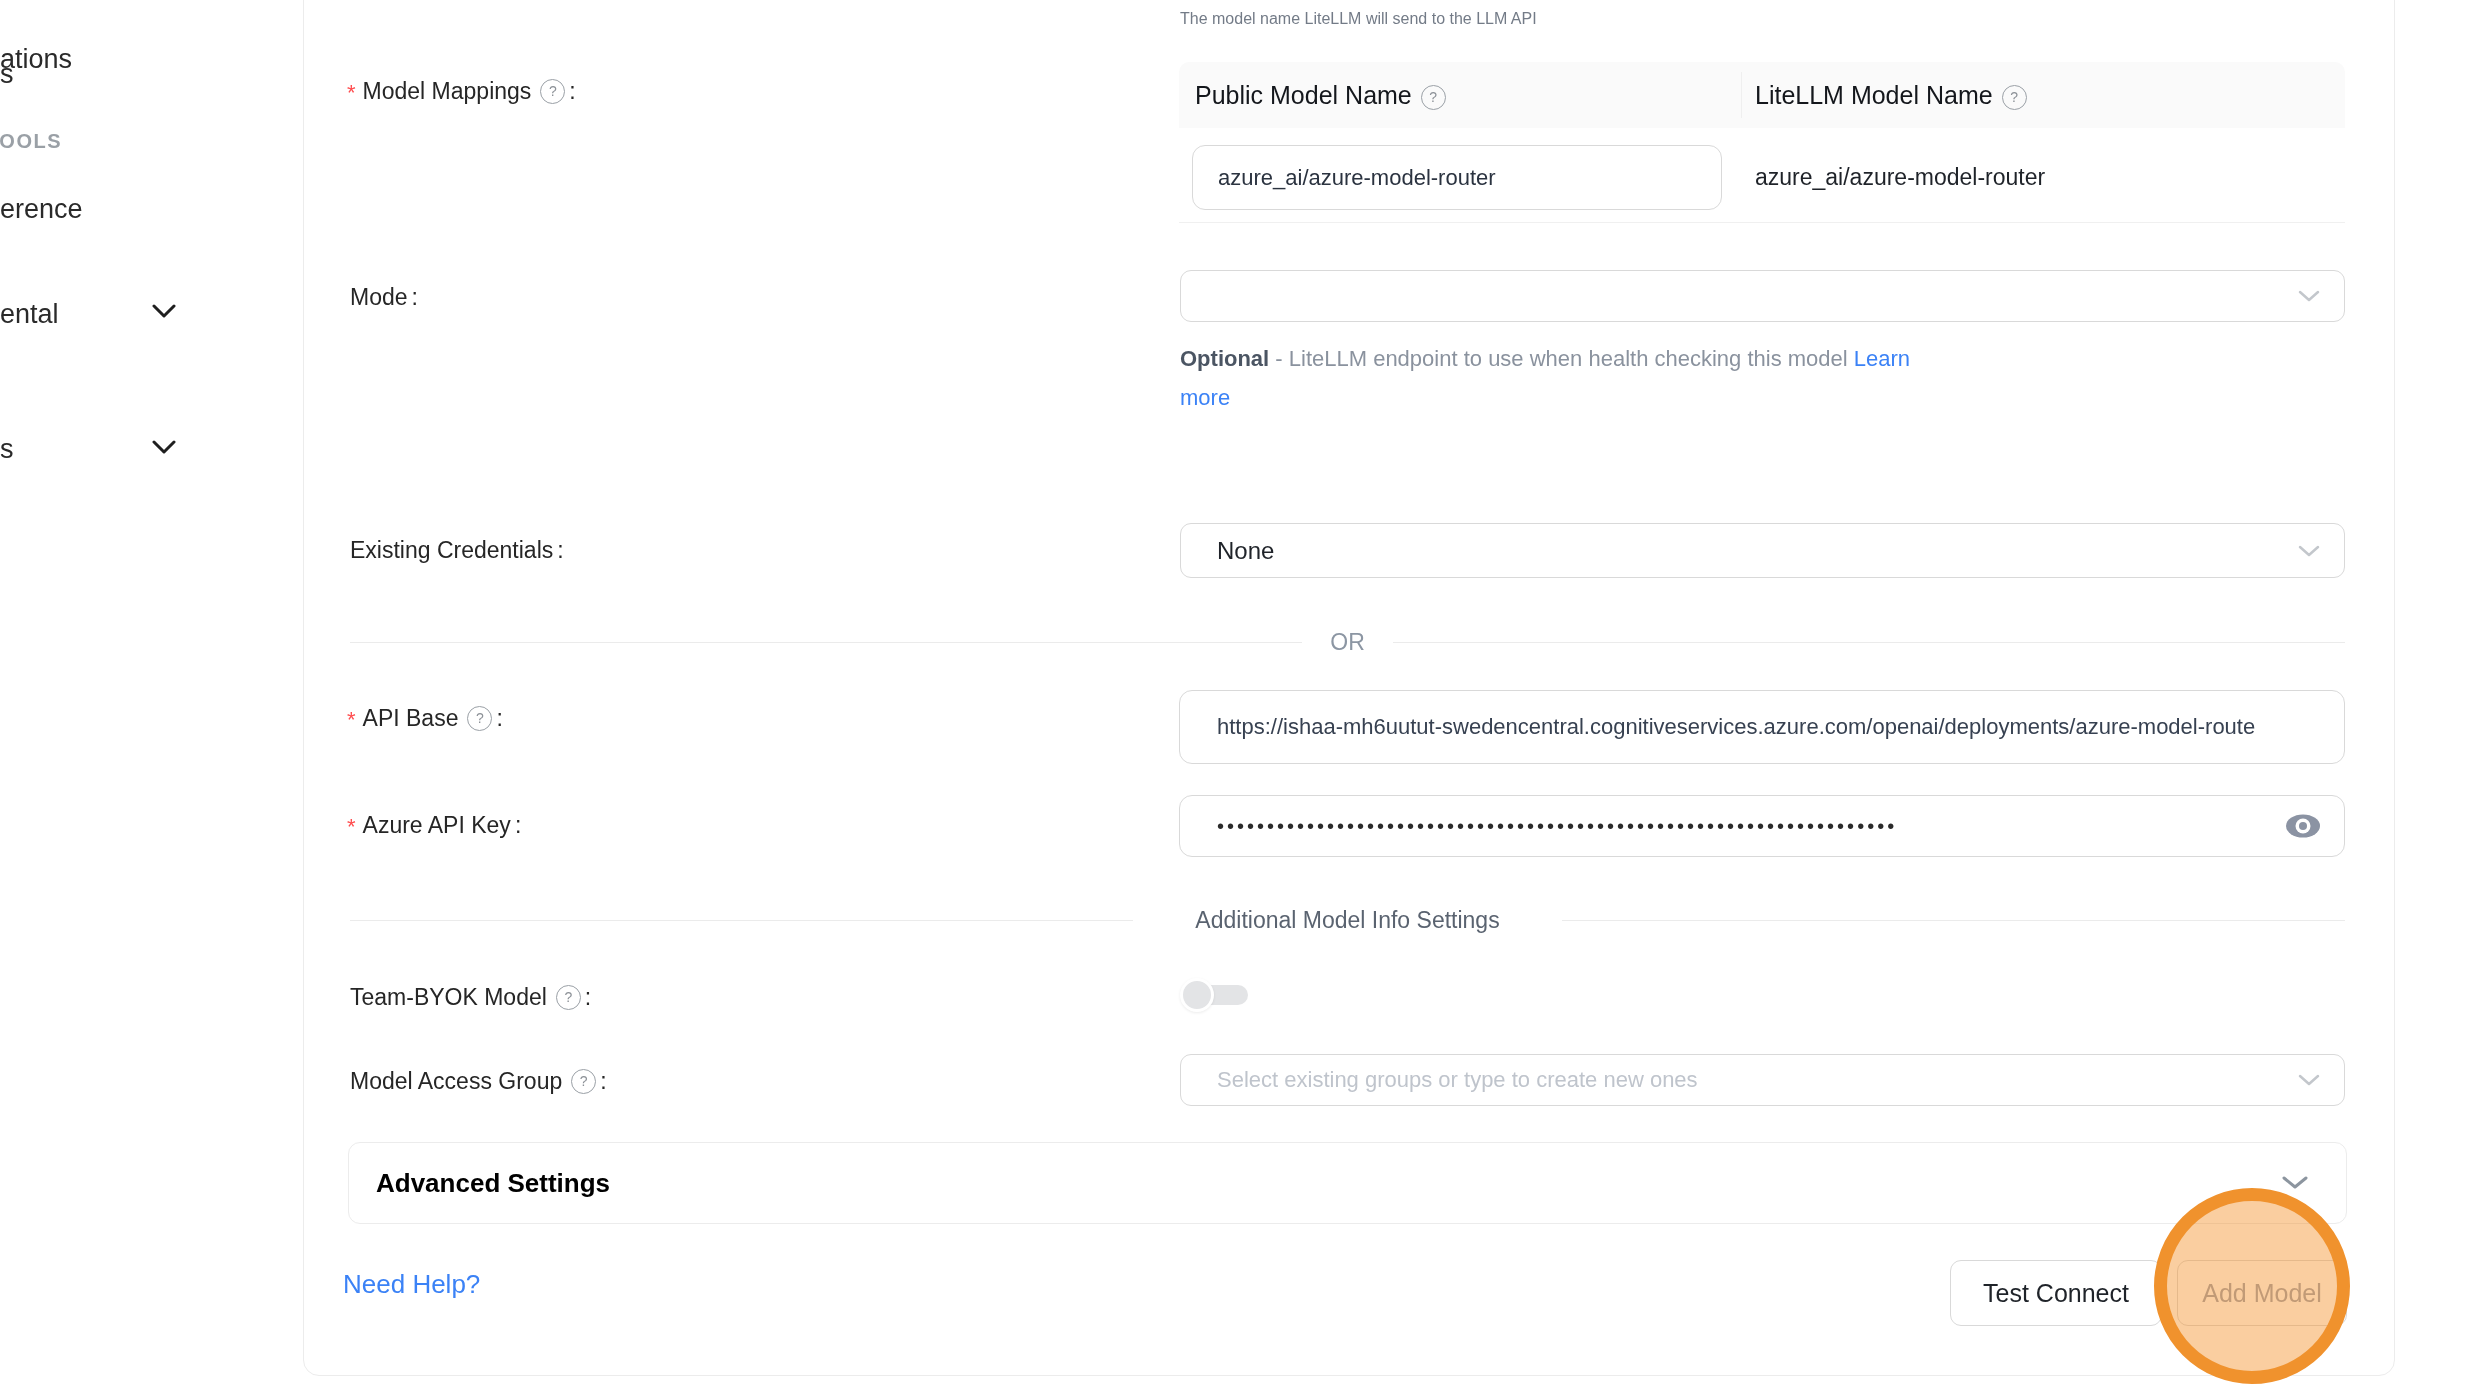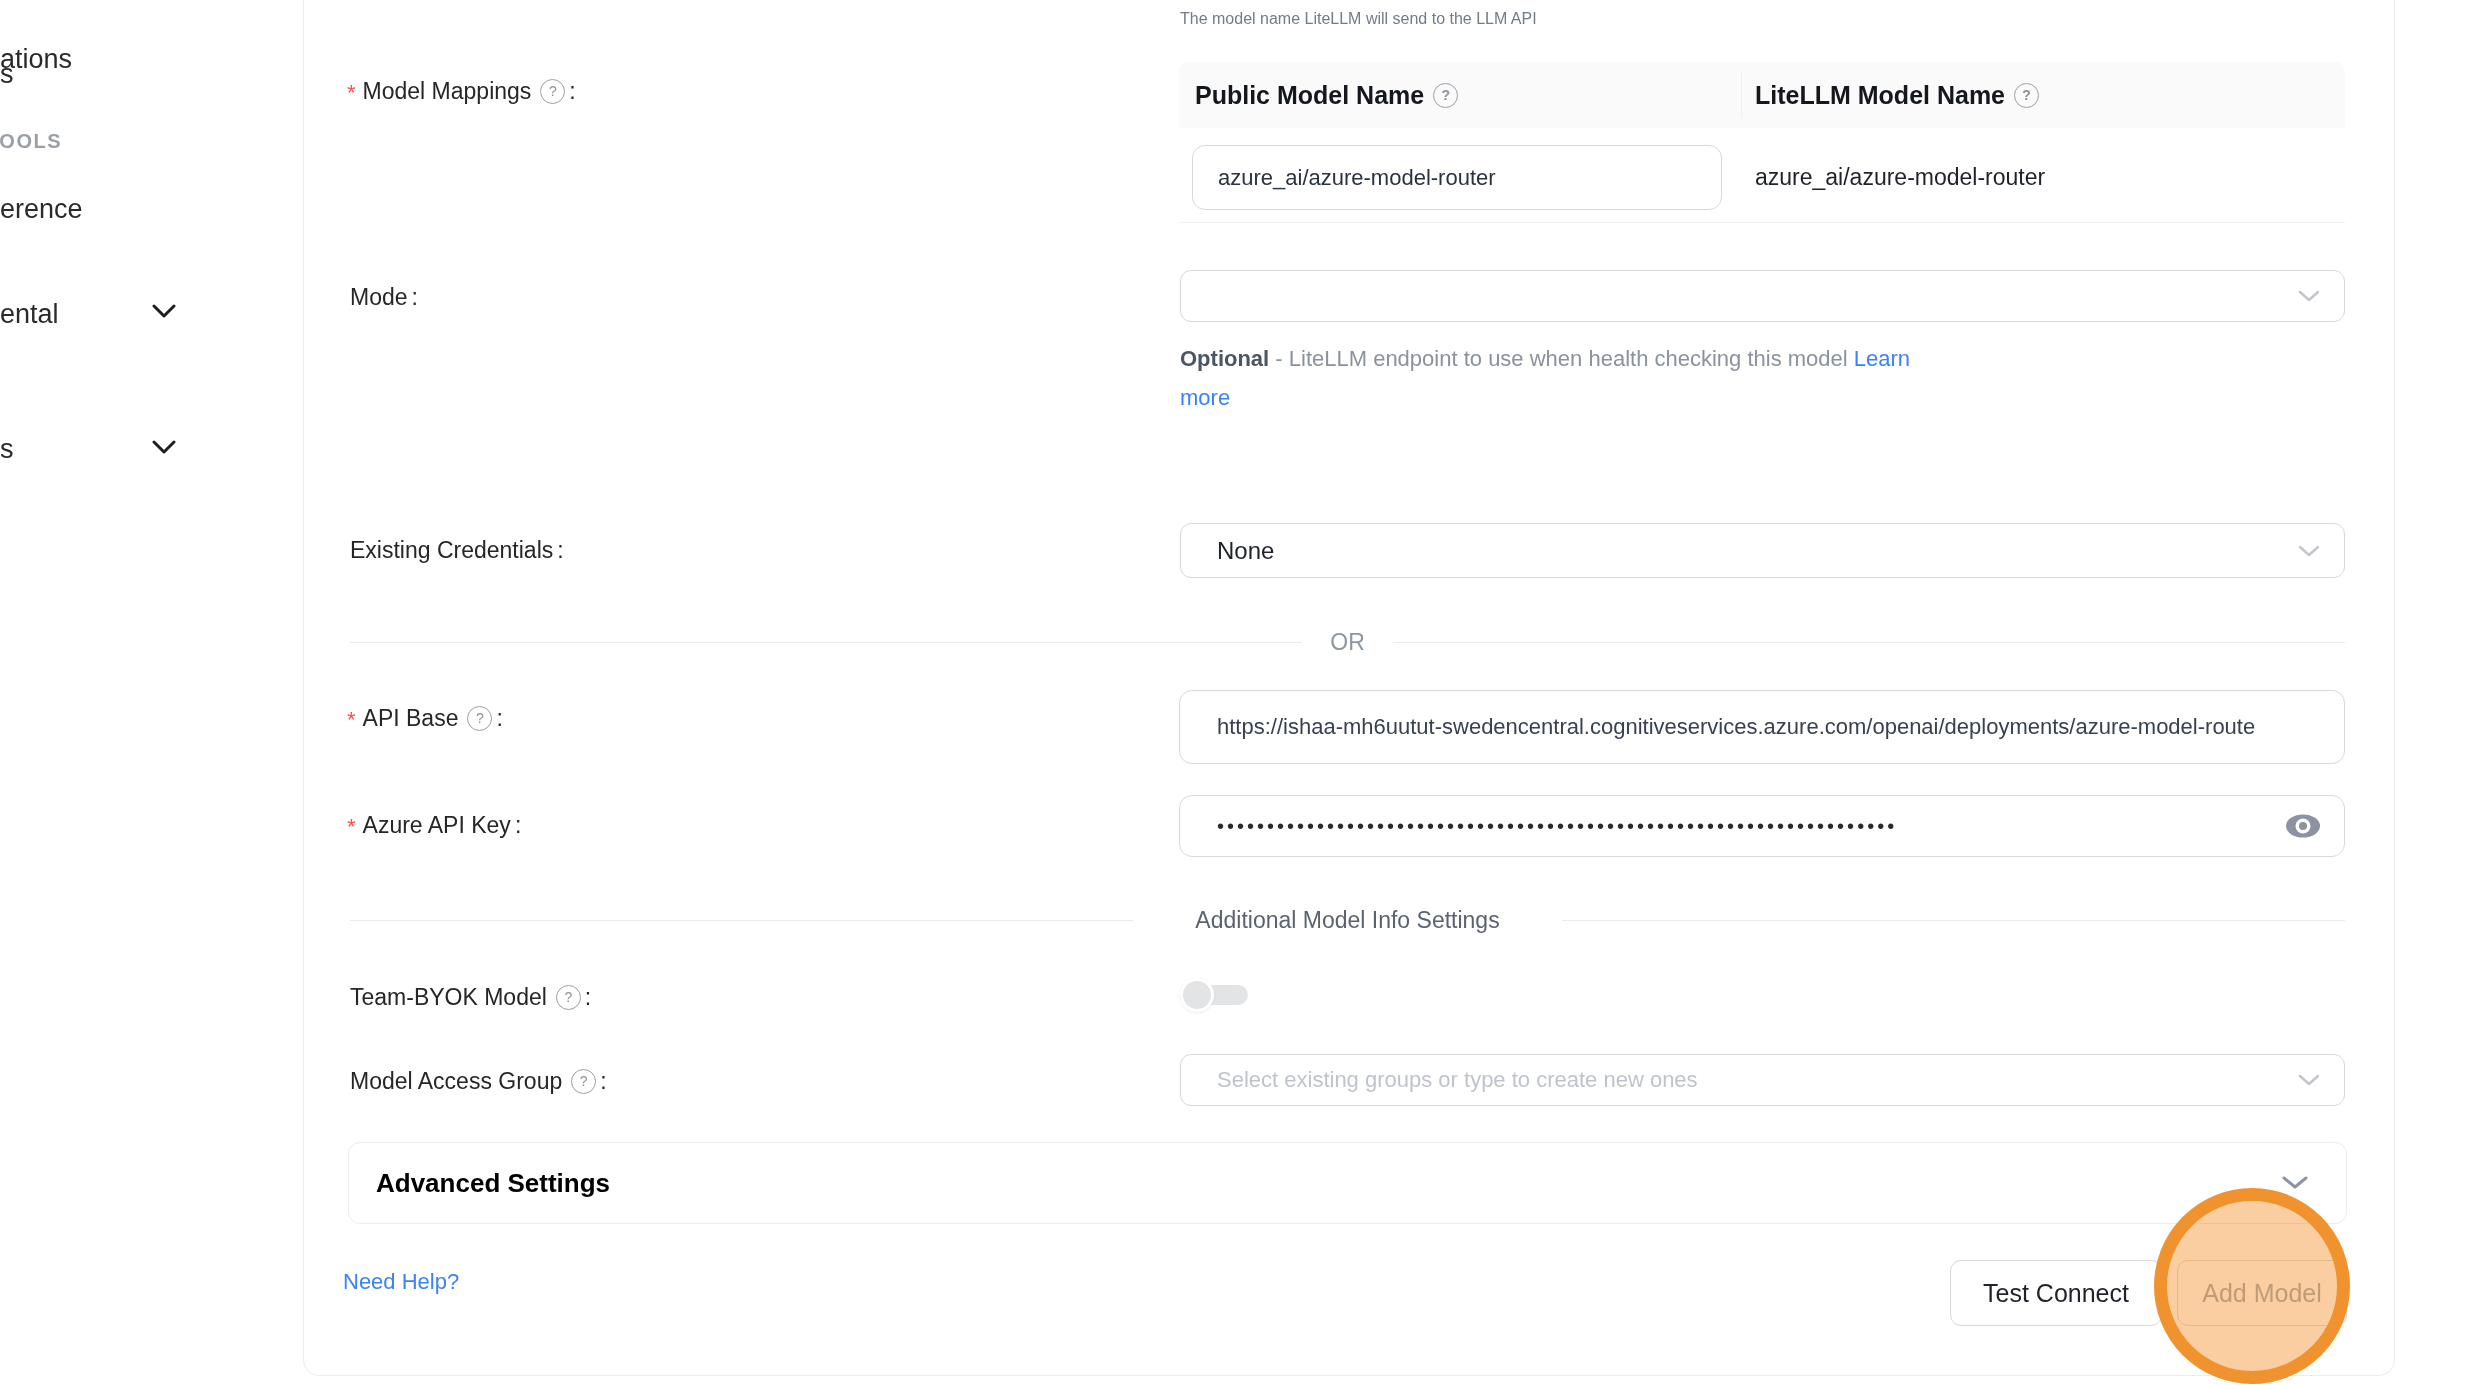--- a/index.html
+++ b/index.html
@@ -25,32 +25,32 @@
   .tinput{padding:0 28px 0 37px;overflow:hidden;white-space:nowrap;}
   .chev{position:absolute;right:24px;top:50%;transform:translateY(-50%);}
   .placeholder{color:#bfc4cc;}
   .helper{position:absolute;font-size:16px;color:#737b87;white-space:nowrap;}
   .divider{position:absolute;display:flex;align-items:center;left:350px;width:1995px;height:26px;}
   .divider .line{flex:1;height:1px;background:#ebebeb;}
   .divider .dtext{padding:0 28px;font-size:23px;white-space:nowrap;}
   
   .thead{position:absolute;left:1179px;top:62px;width:1166px;height:66px;background:#fafafa;
          border-radius:10px 10px 0 0;display:flex;align-items:center;}
-  .thcell{display:flex;align-items:center;font-size:25px;font-weight:700;color:#14171c;white-space:nowrap;}
+  .thcell{display:flex;align-items:flex-end;font-size:25px;font-weight:400;color:#14171c;white-space:nowrap;}
   .tdiv{position:absolute;left:1741px;top:72px;width:1px;height:46px;background:#efefef;}
   .tbot{position:absolute;left:1179px;top:222px;width:1166px;height:1px;background:#f0f0f0;}
   
   .toggle{position:absolute;left:1180px;top:978px;width:70px;height:34px;cursor:pointer;}
   .track{position:absolute;left:14px;top:7px;width:54px;height:20px;border-radius:10px;background:#e3e4e6;}
   .knob{position:absolute;left:0;top:0;width:34px;height:34px;border-radius:50%;background:#e3e4e6;
         border:3px solid #fff;box-sizing:border-box;box-shadow:0 1px 3px rgba(0,0,0,0.08);}
   
   .btn{position:absolute;display:flex;align-items:center;justify-content:center;background:#fff;
        border:1.5px solid #d9d9d9;border-radius:11px;font-size:25px;color:#1f2329;cursor:pointer;white-space:nowrap;}
-  .link{position:absolute;color:#3b82f6;font-size:22px;white-space:nowrap;cursor:pointer;text-align:right;}
+  .link{position:absolute;color:#3b82f6;font-size:26px;white-space:nowrap;cursor:pointer;text-align:right;}
   
   .advpanel{position:absolute;left:348px;top:1142px;width:1997px;height:80px;border:1px solid #ececec;
             border-radius:12px;background:#fff;display:flex;align-items:center;cursor:pointer;}
   .advtext{margin-left:27px;font-size:26px;font-weight:600;color:#000000;}
   
   .hilite{position:absolute;left:2154px;top:1188px;width:196px;height:196px;border-radius:50%;
           border:13px solid #f0922d;background:rgba(243,146,45,0.45);box-sizing:border-box;z-index:5;}
   .dots{font-size:20px;letter-spacing:3px;color:#2a2a2a;overflow:hidden;white-space:nowrap;max-width:900px;}
 </style>
 </head>

